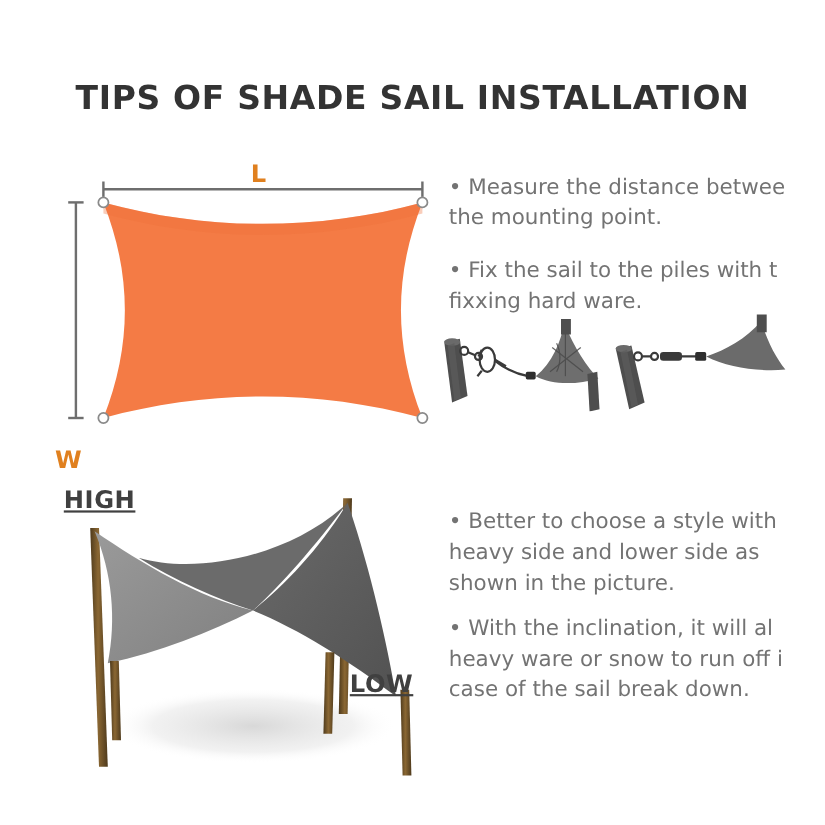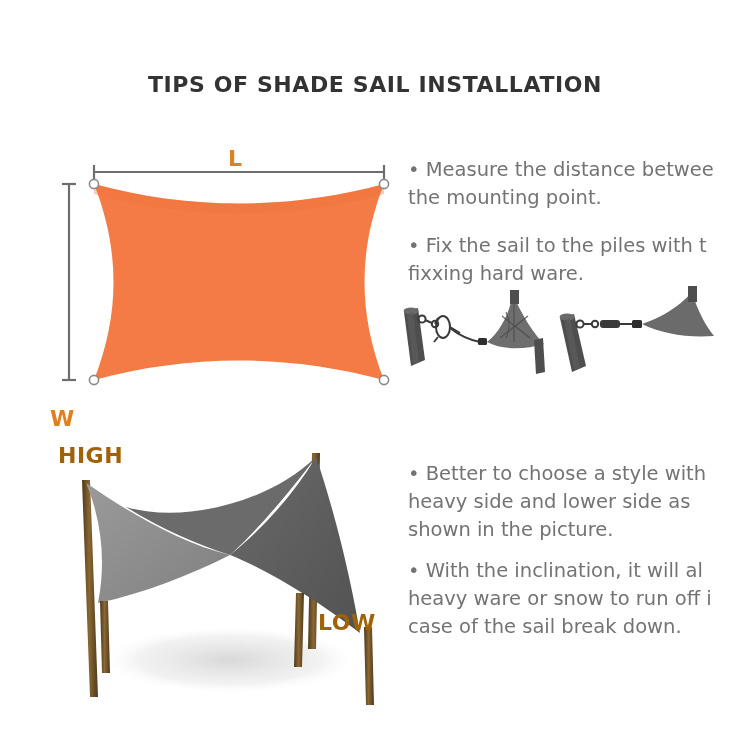--- a/index.html
+++ b/index.html
@@ -16,21 +16,21 @@
     font-family: "Liberation Sans", sans-serif;
   }
 
   
   #title {
     position: absolute;
     left: 0;
     top: 72px;
     width: 750px;
     text-align: center;
-    font-size: 22px;
+    font-size: 30px;
     font-weight: bold;
     letter-spacing: 0.6px;
     color: #333333;
     font-family: "DejaVu Sans", sans-serif;
   }
 
   
   #sail-rect-panel {
     position: absolute;
     left: 40px;
@@ -81,26 +81,27 @@
   
   #sail-hilo-panel {
     position: absolute;
     left: 30px;
     top: 435px;
     width: 380px;
     height: 280px;
   }
   .hilo-label {
     position: absolute;
-    color: #a16207;
+    color: #404040;
     font-weight: bold;
     font-family: "DejaVu Sans", sans-serif;
     font-size: 22px;
     line-height: 1;
     letter-spacing: 0.5px;
+    text-decoration: underline;
   }
   #label-HIGH { left: 28px; top: 10px; }
   #label-LOW  { left: 288px; top: 177px; }
 </style>
 </head>
 <body>
 
 <div id="page">
 
   <div id="title">TIPS OF SHADE SAIL INSTALLATION</div>

